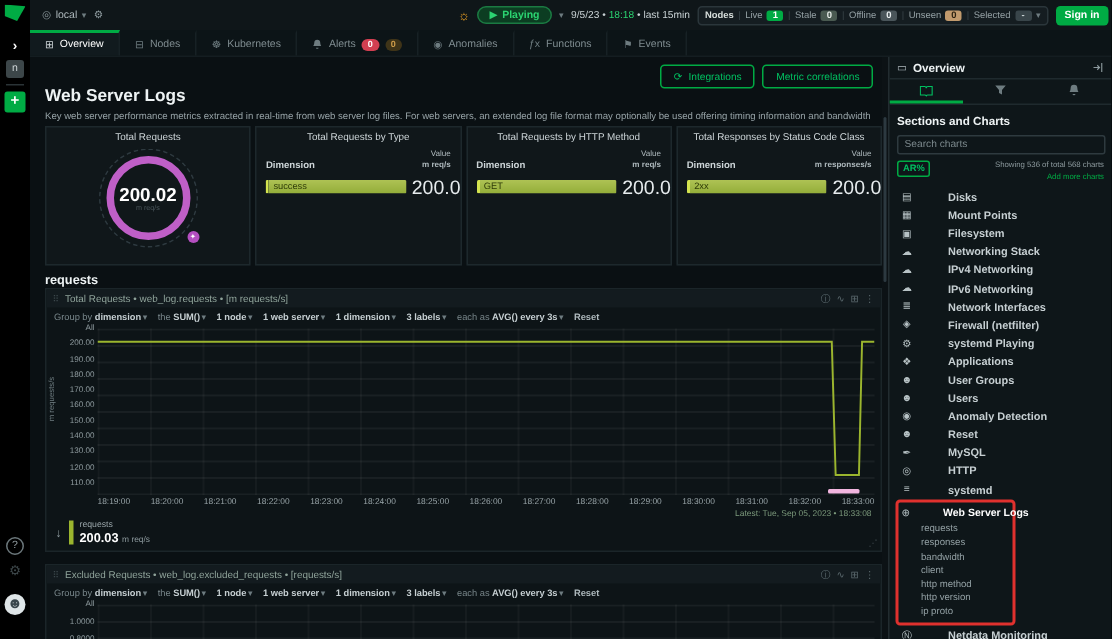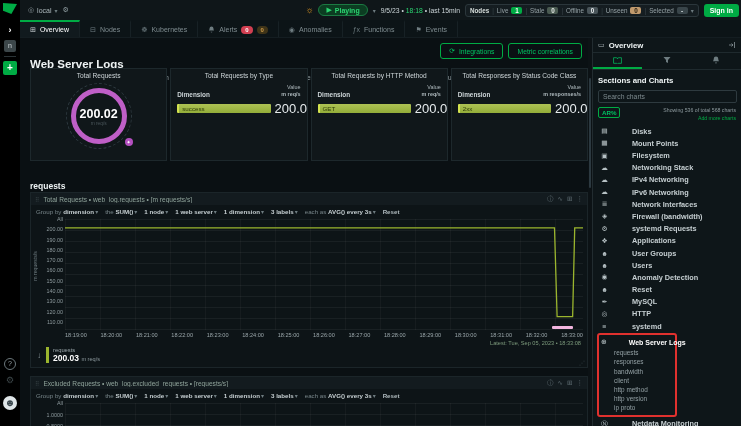--- a/index.html
+++ b/index.html
@@ -40,21 +40,21 @@
   .tab-badge:empty{display:none;}
   .tab-badge.crit{background:#d23f51;color:#fff;}
   .tab-badge.warn{background:#3f3418;color:#cf9d4a;}
   
   .main{position:absolute;left:20px;top:38px;width:568px;height:388px;background:#0a1013;}
   .actions{position:absolute;top:5px;right:6px;display:flex;gap:5px;}
   .btn-o{border:1px solid #00ab44;border-radius:3px;color:#00c161;font-size:6.8px;padding:3px 8px;display:flex;gap:4px;align-items:center;background:transparent;white-space:nowrap;}
   .page-title{position:absolute;left:10px;top:20px;font-size:11.5px;font-weight:bold;color:#eef3f4;}
   .page-desc{position:absolute;left:10px;top:36px;width:552px;font-size:6.4px;color:#96a2a6;white-space:nowrap;overflow:hidden;}
   
-  .cards{position:absolute;left:10px;top:30px;width:558px;height:93px;display:flex;gap:3px;}
+  .cards{position:absolute;left:10px;top:46px;width:558px;height:93px;display:flex;gap:3px;}
   .card{flex:1;background:#10171a;border:1px solid #1d282c;position:relative;padding-top:3px;}
   .card-title{text-align:center;font-size:6.6px;color:#cdd5d8;}
   .gauge-wrap{position:absolute;left:50%;top:14px;transform:translateX(-50%);width:66px;height:66px;border:1px dashed #2e3a40;border-radius:50%;display:flex;align-items:center;justify-content:center;}
   .gauge{width:56px;height:56px;border:5px solid #bf5fc7;border-radius:50%;display:flex;flex-direction:column;align-items:center;justify-content:center;}
   .gauge-val{font-size:12.5px;font-weight:bold;color:#fff;}
   .gauge-unit{font-size:4.8px;color:#4a565b;}
   .gauge-anom{position:absolute;right:-2px;bottom:2px;width:8px;height:8px;background:#b44fc0;border-radius:50%;color:#fff;font-size:5px;text-align:center;line-height:8px;}
   .tc-head{display:flex;justify-content:space-between;align-items:flex-end;padding:5px 6px 2px 6px;}
   .tc-dim{font-size:6.4px;font-weight:bold;color:#cdd5d8;}
   .tc-val{font-size:5.4px;color:#aeb9bd;text-align:right;line-height:1.25;}
@@ -462,25 +462,25 @@
       <div class="sb-item">
         <span class="sb-ico">☁</span>
         <span class="sb-lbl">IPv6 Networking</span>
       </div>
       <div class="sb-item">
         <span class="sb-ico">≣</span>
         <span class="sb-lbl">Network Interfaces</span>
       </div>
       <div class="sb-item">
         <span class="sb-ico">◈</span>
-        <span class="sb-lbl">Firewall (bandwidth)</span>
+        <span class="sb-lbl">Firewall (netfilter)</span>
       </div>
       <div class="sb-item">
         <span class="sb-ico">⚙</span>
-        <span class="sb-lbl">systemd Requests</span>
+        <span class="sb-lbl">systemd Playing</span>
       </div>
       <div class="sb-item">
         <span class="sb-ico">❖</span>
         <span class="sb-lbl">Applications</span>
       </div>
       <div class="sb-item">
         <span class="sb-ico">☻</span>
         <span class="sb-lbl">User Groups</span>
       </div>
       <div class="sb-item">

